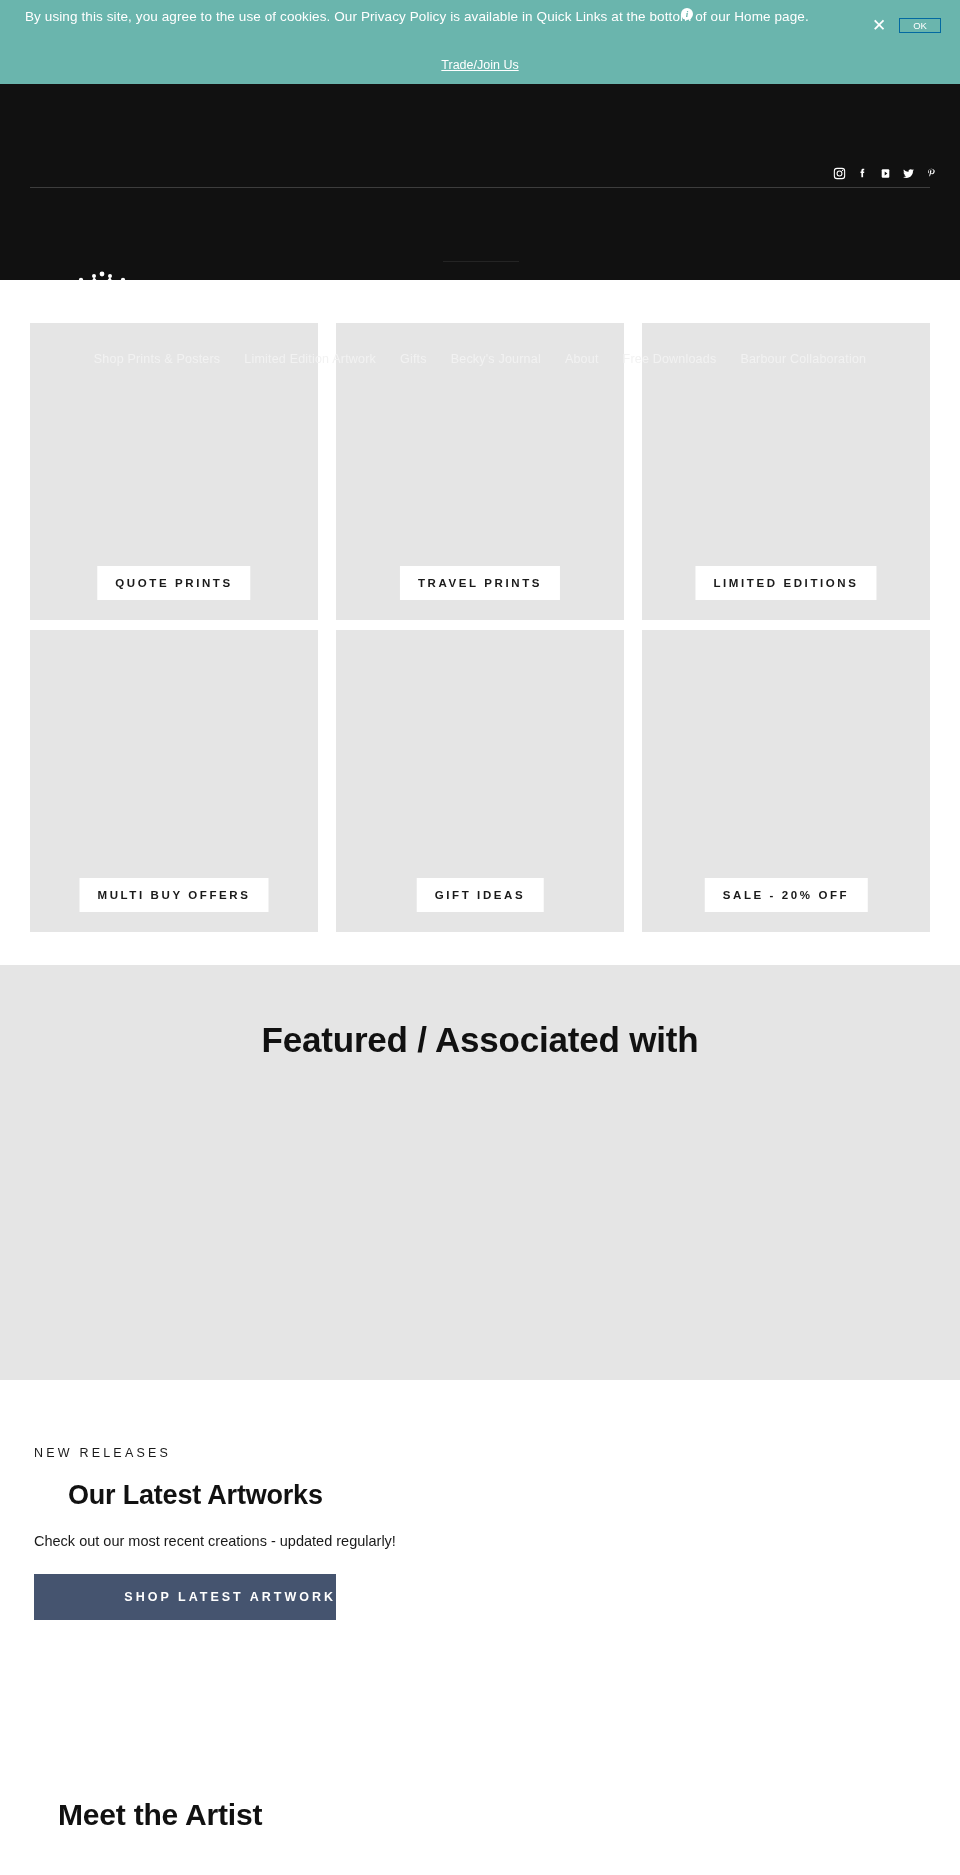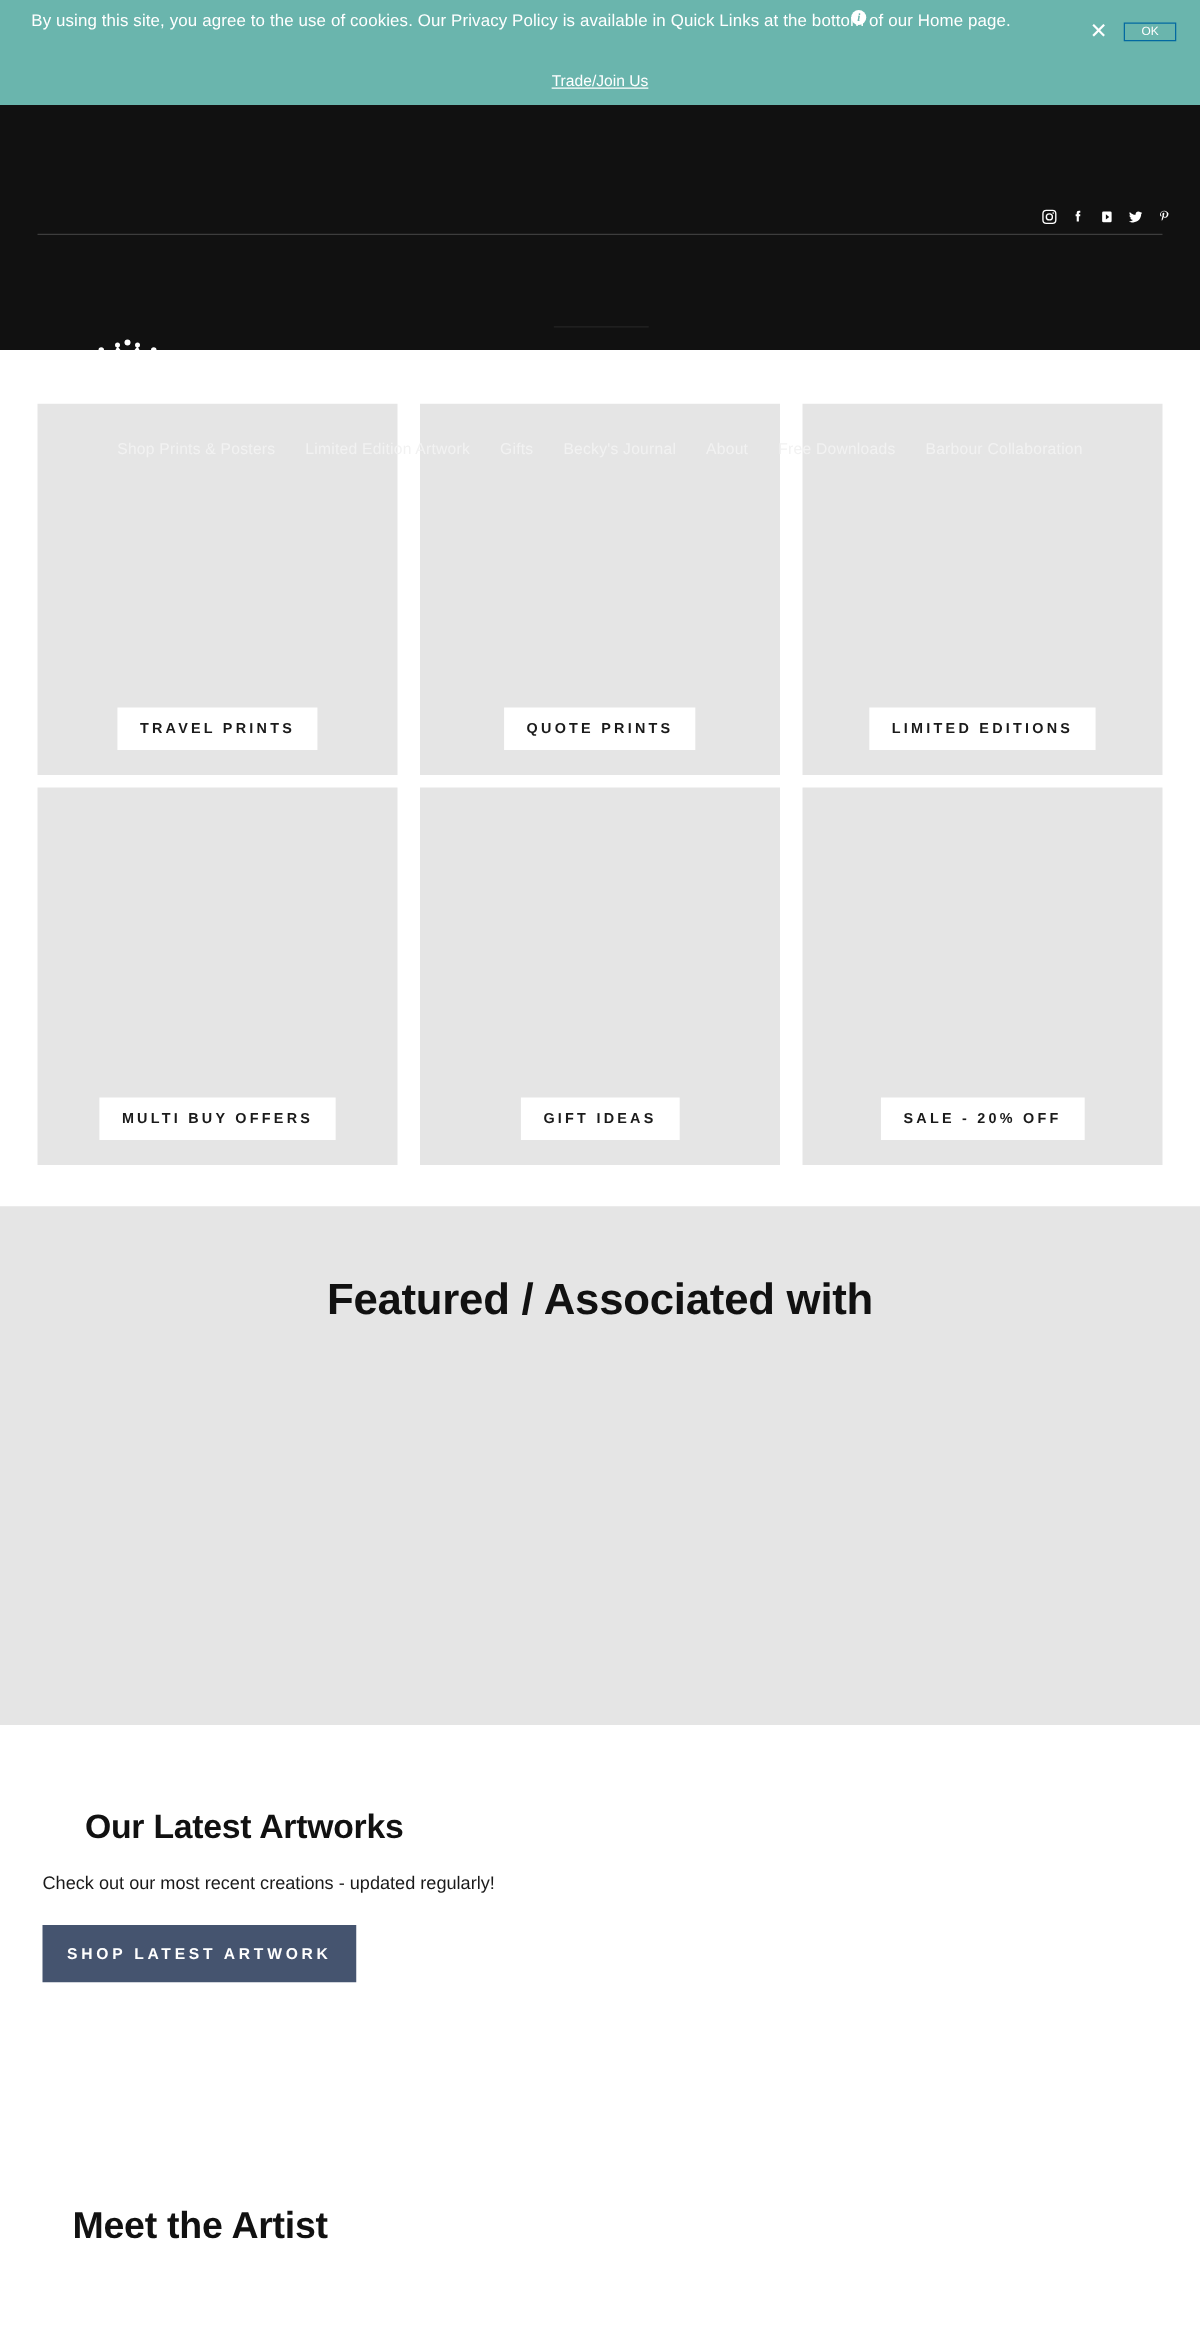--- a/index.html
+++ b/index.html
@@ -236,29 +236,29 @@
     letter-spacing: -.2px;
     margin-left: 34px;
   }
   .nr-sub {
     font-size: 14.5px;
     color: #1a1a1a;
     margin-bottom: 25px;
   }
   .cta-button {
     display: block;
-    width: 251px;
+    width: 302px;
     padding: 13px 0;
     background: #45546f;
     color: #ffffff;
     font-size: 12.5px;
     font-weight: bold;
     letter-spacing: 3px;
     line-height: 20px;
-    text-align: center;
+    text-align: right;
     text-decoration: none;
     cursor: pointer;
     border: 0;
     font-family: "Liberation Sans", sans-serif;
   }
 
   
   .meet-artist {
     position: relative;
     width: 824px;
@@ -346,24 +346,24 @@
     <a href="#">Becky's Journal</a>
     <a href="#">About</a>
     <a href="#">Free Downloads</a>
     <a href="#">Barbour Collaboration</a>
   </nav>
 </header>
 
 <section class="tiles">
   <div class="tile-row">
     <a class="tile" href="#">
+      <span class="tile-label">QUOTE PRINTS</span>
+    </a>
+    <a class="tile" href="#">
       <span class="tile-label">TRAVEL PRINTS</span>
-    </a>
-    <a class="tile" href="#">
-      <span class="tile-label">QUOTE PRINTS</span>
     </a>
     <a class="tile" href="#">
       <span class="tile-label">LIMITED EDITIONS</span>
     </a>
   </div>
   <div class="tile-row">
     <a class="tile short" href="#">
       <span class="tile-label">MULTI BUY OFFERS</span>
     </a>
     <a class="tile short" href="#">
@@ -374,20 +374,21 @@
     </a>
   </div>
 </section>
 
 <section class="featured">
   <h2>Featured / Associated with</h2>
   <div class="featured-logos"></div>
 </section>
 
 <section class="new-releases">
+  <div class="eyebrow">NEW RELEASES</div>
   <h2 class="nr-title">Our Latest Artworks</h2>
   <p class="nr-sub">Check out our most recent creations - updated regularly!</p>
   <a class="cta-button" href="#">SHOP LATEST ARTWORK</a>
 </section>
 
 <section class="meet-artist">
   <h2>Meet the Artist</h2>
 </section>
 
 </body></html>

